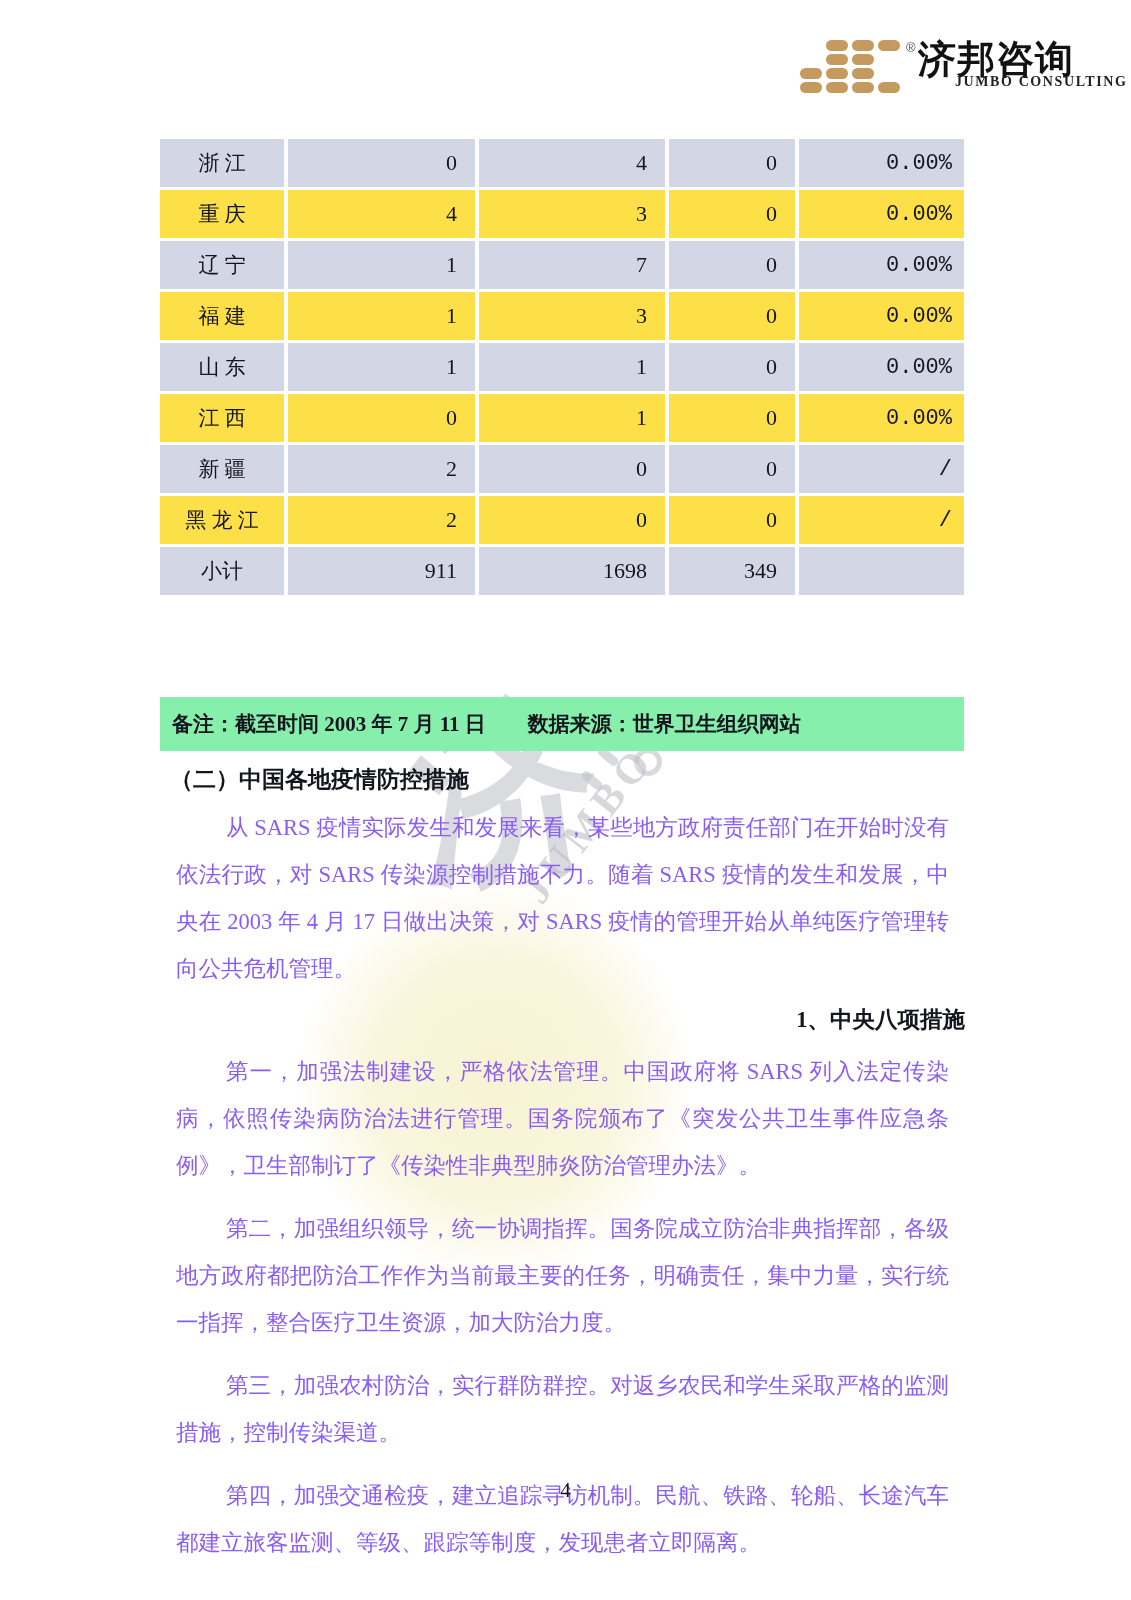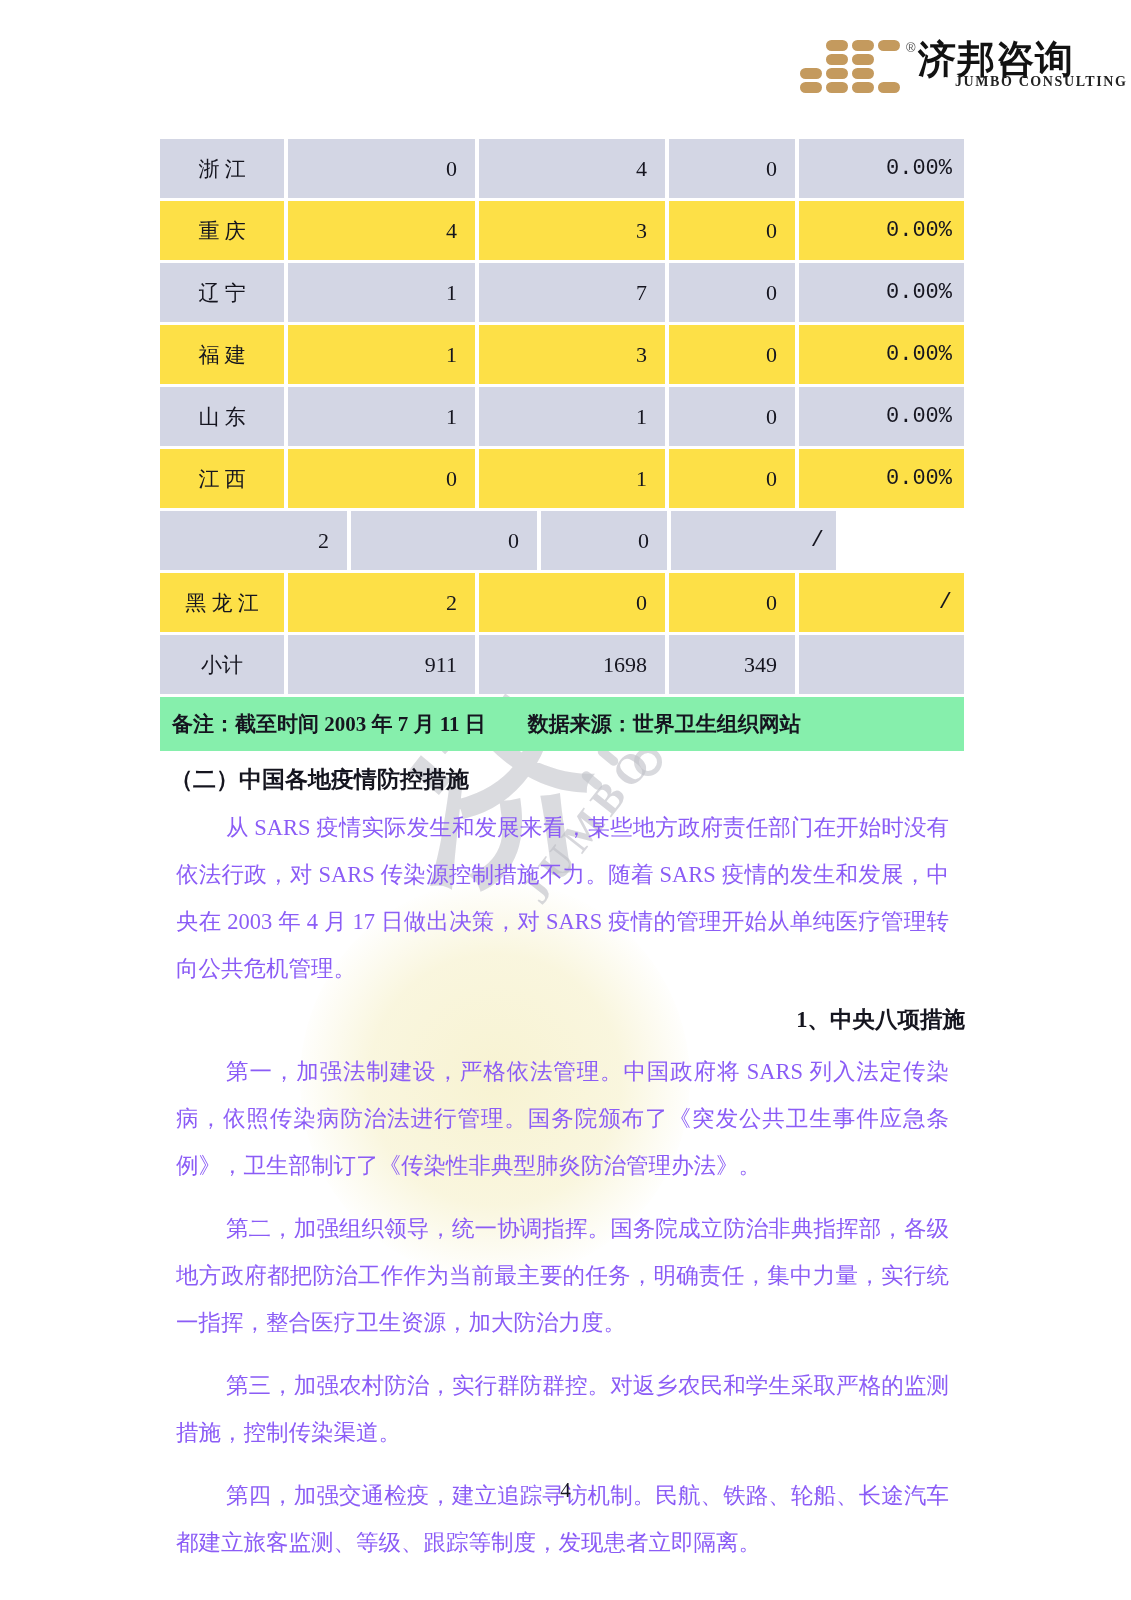--- a/index.html
+++ b/index.html
@@ -28,21 +28,21 @@
   .logo-reg{position:absolute;left:106px;top:4px;font-size:13px;color:#555;
             font-family:"Liberation Sans","DejaVu Sans",sans-serif;}
   .logo-cn{position:absolute;left:118px;top:-2px;width:164px;font-size:38px;font-weight:900;
            color:#121212;letter-spacing:1px;white-space:nowrap;}
   .logo-en{position:absolute;left:118px;top:38px;font-size:14px;font-weight:700;color:#222;
            letter-spacing:1.6px;white-space:nowrap;margin-left:37px;}
 
   
   .stable{position:absolute;z-index:1;left:160px;top:139px;width:804px;display:flex;
           flex-direction:column;row-gap:3px;}
-  .trow{display:flex;height:59px;}
+  .trow{display:flex;height:48px;}
   .cell{box-sizing:border-box;display:flex;align-items:center;font-size:22px;color:#15151f;}
   .c-prov{width:128px;justify-content:center;font-size:21px;border-right:4px solid #fff;}
   .c1{width:191px;border-right:4px solid #fff;}
   .c2{width:190px;border-right:4px solid #fff;}
   .c3{width:130px;border-right:4px solid #fff;}
   .c4{width:165px;}
   .c-num{justify-content:flex-end;padding-right:18px;}
   .c4.c-num{padding-right:12px;font-family:Liberation Mono, monospace;}
   .shade-dark .cell{background:#d3d6e4;}
   .shade-light .cell{background:#fde047;}
@@ -131,20 +131,21 @@
     <div class="cell c-num c4">0.00%</div>
   </div>
       <div class="trow shade-light">
     <div class="cell c-prov">江 西</div>
     <div class="cell c-num c1">0</div>
     <div class="cell c-num c2">1</div>
     <div class="cell c-num c3">0</div>
     <div class="cell c-num c4">0.00%</div>
   </div>
       <div class="trow shade-dark">
+    <div class="cell c-prov">新 疆</div>
     <div class="cell c-num c1">2</div>
     <div class="cell c-num c2">0</div>
     <div class="cell c-num c3">0</div>
     <div class="cell c-num c4">/</div>
   </div>
       <div class="trow shade-light">
     <div class="cell c-prov">黑 龙 江</div>
     <div class="cell c-num c1">2</div>
     <div class="cell c-num c2">0</div>
     <div class="cell c-num c3">0</div>

